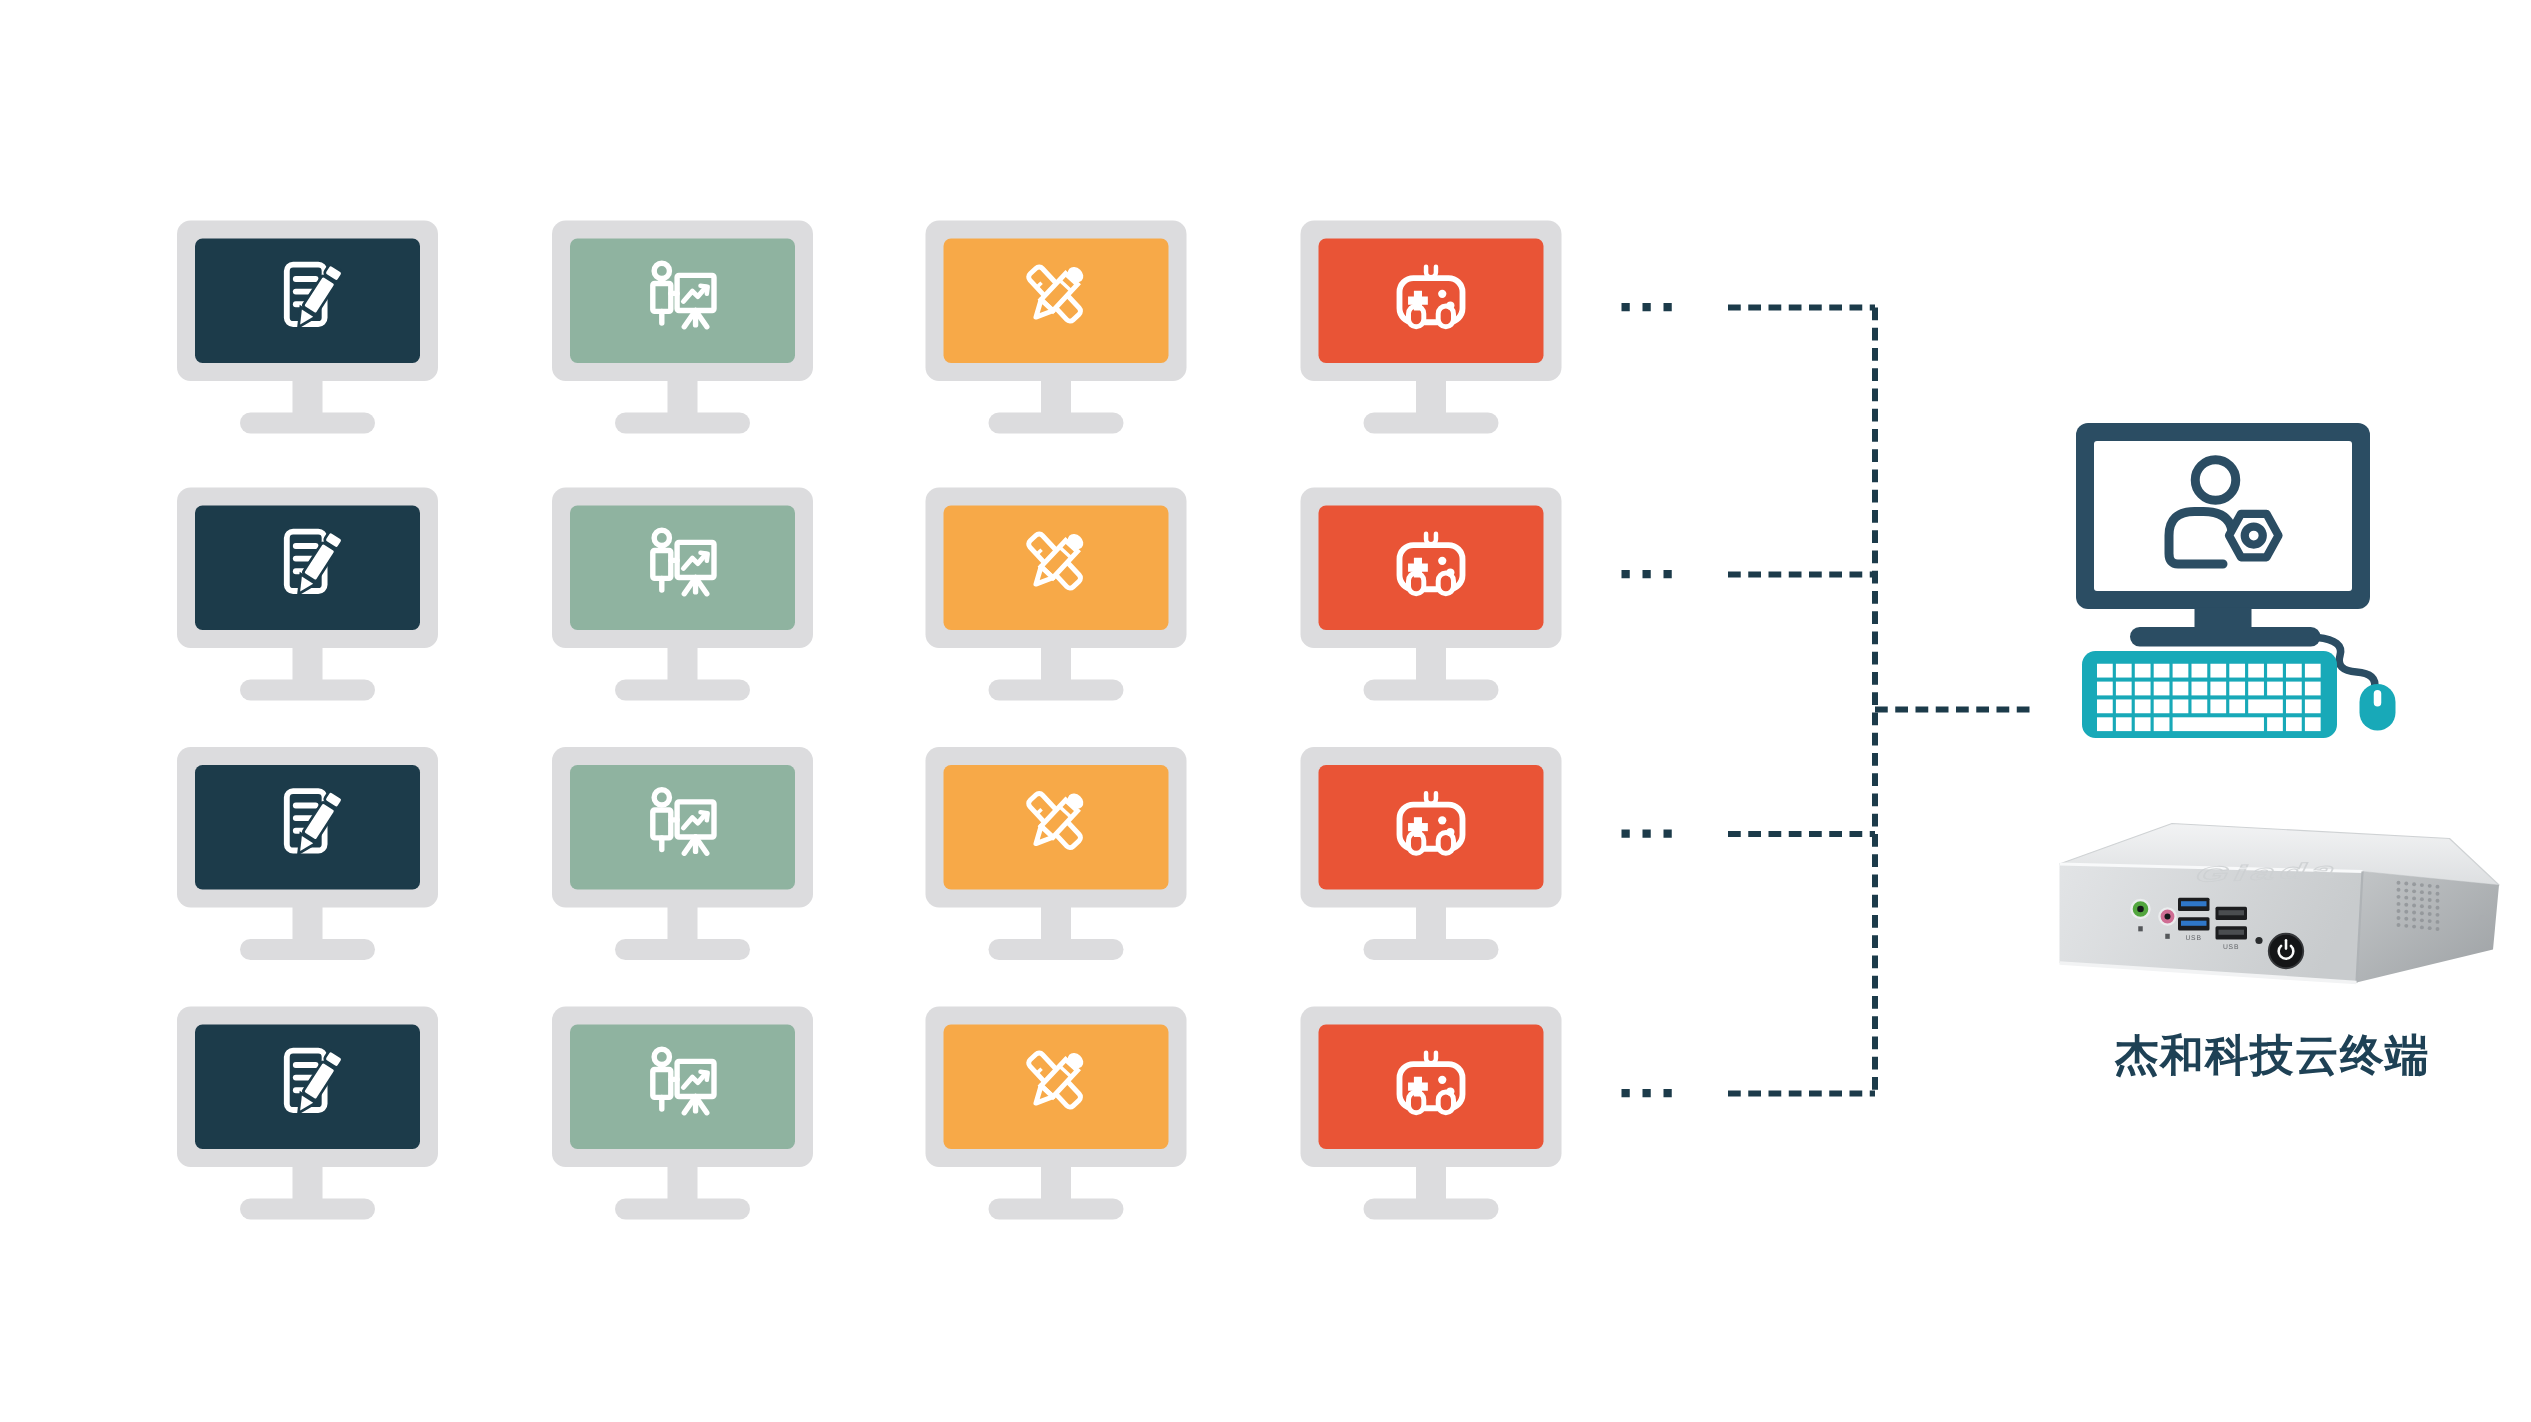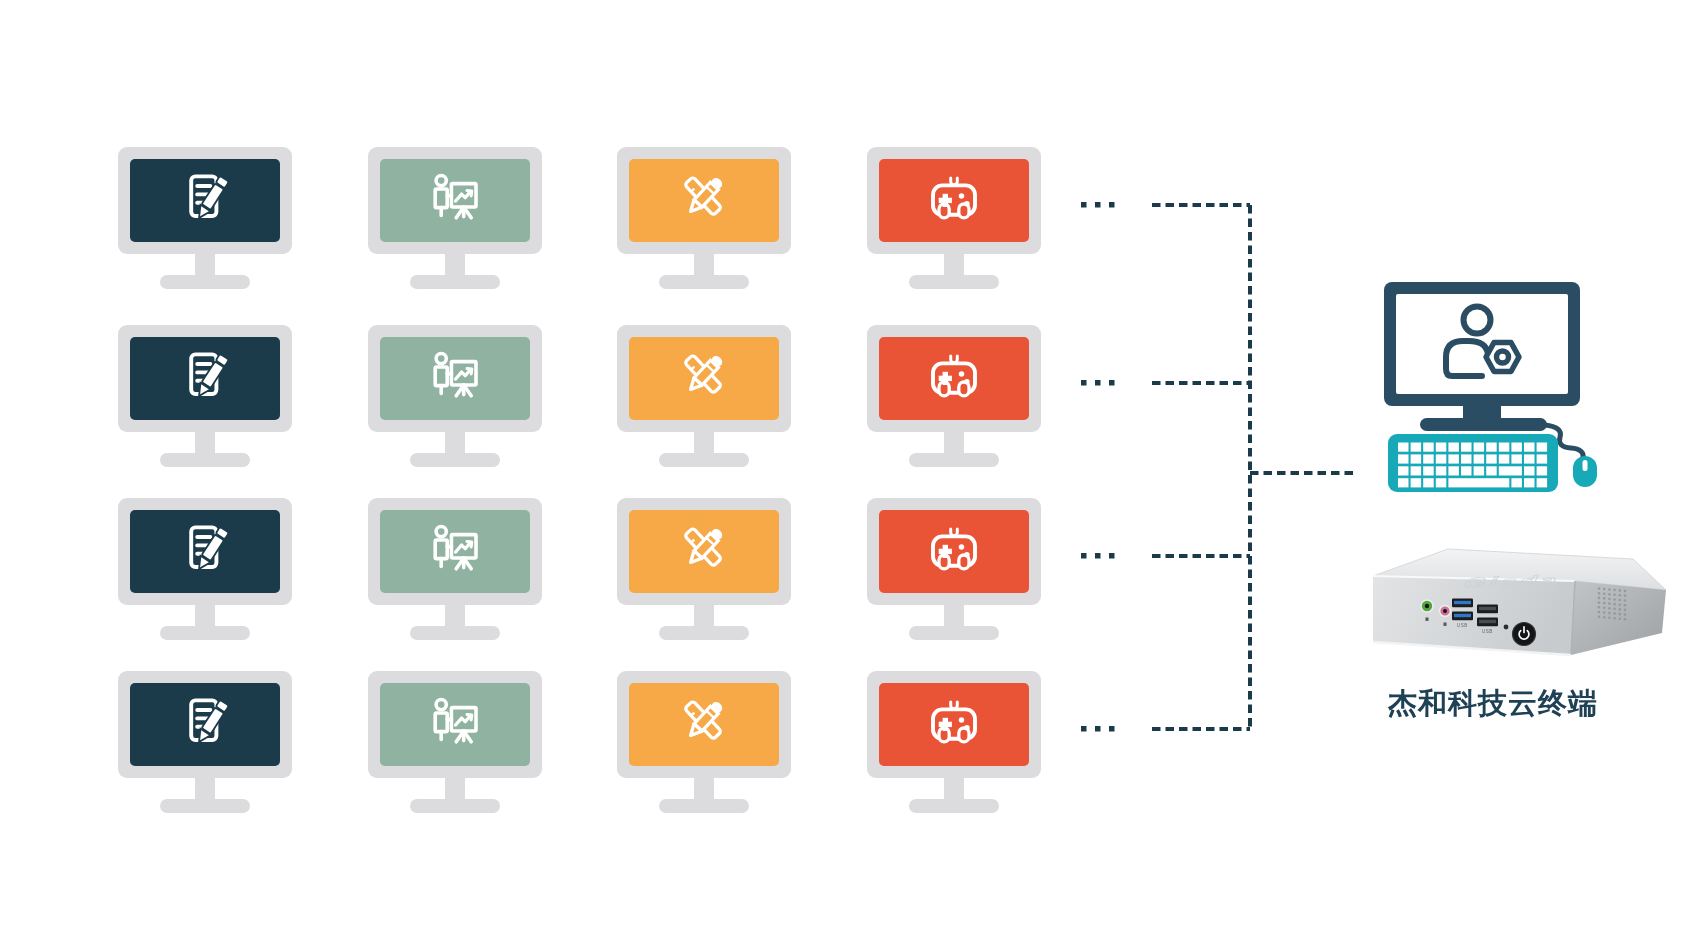--- a/index.html
+++ b/index.html
@@ -15,21 +15,21 @@
   .m-icon{width:60px;height:60px;display:block;}
   .m-neck{position:absolute;left:77px;top:106px;width:20px;height:23px;background:var(--frame);}
   .m-base{position:absolute;left:42px;top:128px;width:90px;height:14px;background:var(--frame);border-radius:7px;}
   #overlay{position:absolute;left:0;top:0;pointer-events:none;}
   .dash{stroke:var(--navy);stroke-width:4;fill:none;stroke-dasharray:8.5 5;}
   .dotsq{fill:var(--navy);}
   .an-fill{fill:var(--admin-navy);}
   .an-stroke{stroke:var(--admin-navy);fill:none;}
   .teal-fill{fill:var(--teal);}
   #terminal-label{
-    position:absolute;left:1388px;top:684px;width:232px;text-align:left;
+    position:absolute;left:1388px;top:684px;width:232px;text-align:right;
     font-size:29px;font-weight:bold;color:var(--label);letter-spacing:1px;white-space:nowrap;
   }
   .hidden-defs{position:absolute;width:0;height:0;overflow:hidden;}
 </style>
 </head>
 <body>
 
 <svg class="hidden-defs" aria-hidden="true">
   <defs>
     <symbol id="sym-document-edit-icon" viewBox="0 0 100 100">

